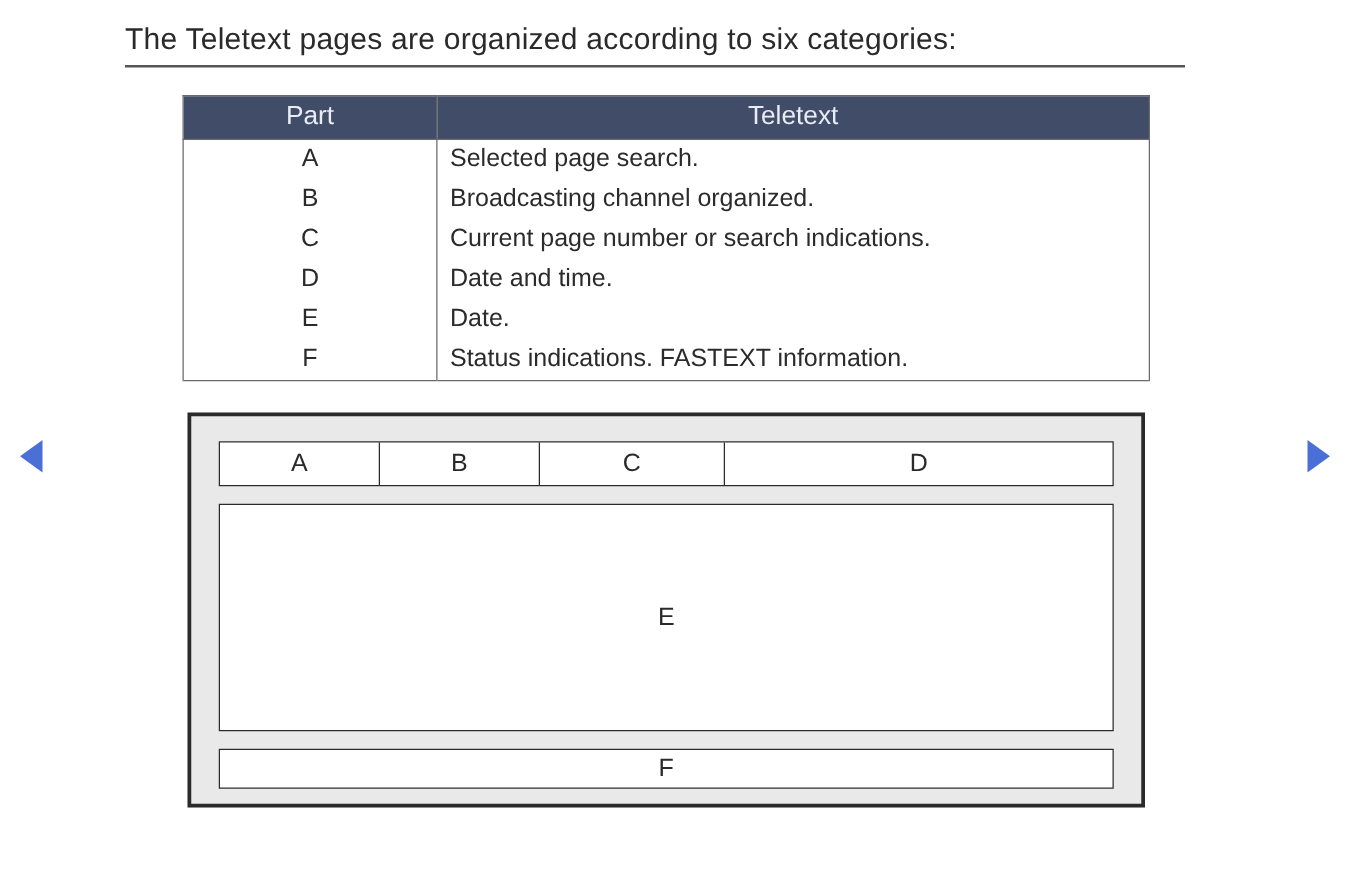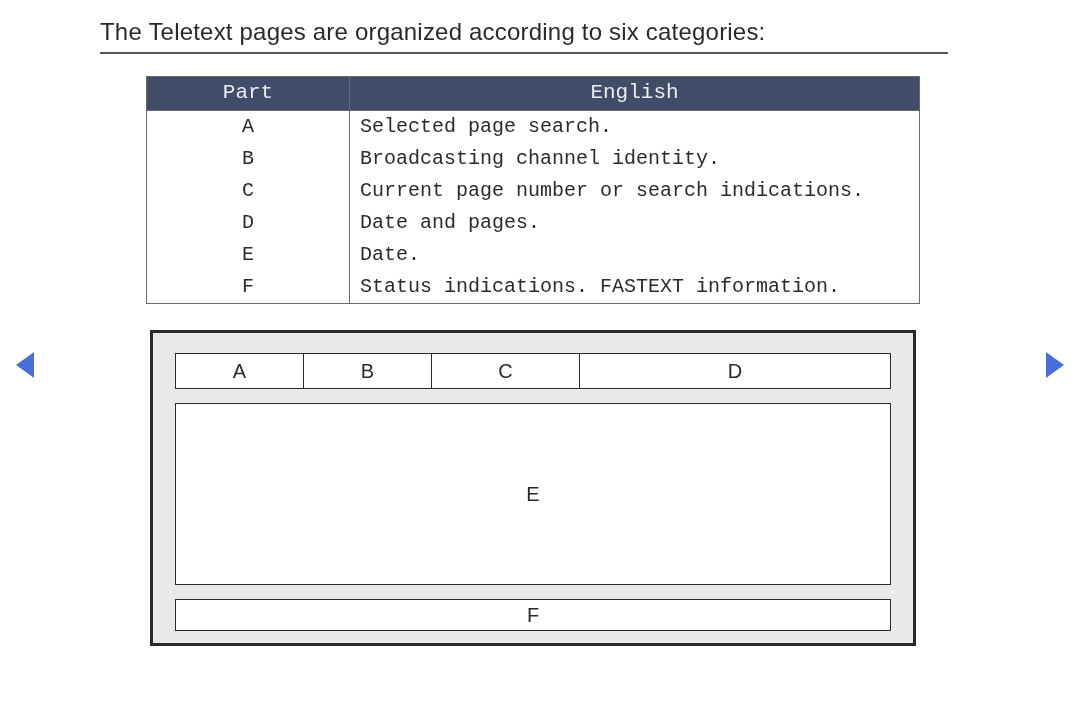--- a/index.html
+++ b/index.html
@@ -36,21 +36,20 @@
 
   
   .parts-table {
     position: absolute;
     left: 146px;
     top: 76px;
     width: 774px;
     border: 1px solid #6a6a6a;
     border-collapse: collapse;
     font-size: 20px;
-    font-family: Liberation Mono, monospace;
   }
   .parts-table th {
     background: #414d68;
     color: #e9edf3;
     font-weight: normal;
     font-size: 21px;
     padding: 4px 0 6px 0;
     border: 1px solid #6a6a6a;
   }
   .parts-table th.col-part { width: 182px; }
@@ -166,39 +165,39 @@
 
 <div class="page">
 
   <div class="title">The Teletext pages are organized according to six categories:</div>
   <div class="title-rule"></div>
 
   <table class="parts-table">
     <thead>
       <tr>
         <th class="col-part">Part</th>
-        <th>English</th>
+        <th>Teletext</th>
       </tr>
     </thead>
     <tbody>
       <tr>
         <td class="part-letter">A</td>
         <td>Selected page search.</td>
       </tr>
       <tr>
         <td class="part-letter">B</td>
-        <td>Broadcasting channel identity.</td>
+        <td>Broadcasting channel organized.</td>
       </tr>
       <tr>
         <td class="part-letter">C</td>
         <td>Current page number or search indications.</td>
       </tr>
       <tr>
         <td class="part-letter">D</td>
-        <td>Date and pages.</td>
+        <td>Date and time.</td>
       </tr>
       <tr>
         <td class="part-letter">E</td>
         <td>Date.</td>
       </tr>
       <tr>
         <td class="part-letter">F</td>
         <td>Status indications. FASTEXT information.</td>
       </tr>
     </tbody>

